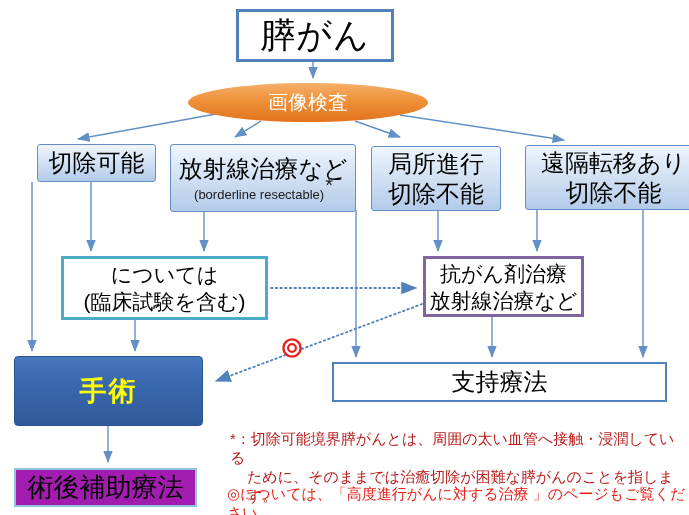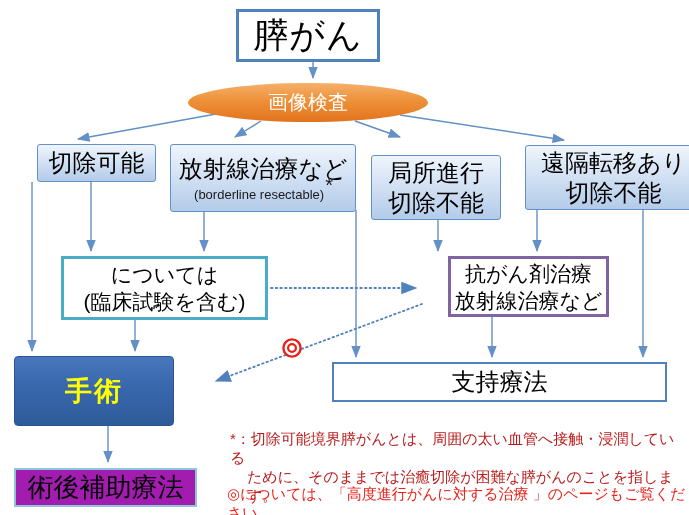--- a/index.html
+++ b/index.html
@@ -4,42 +4,42 @@
 <style>
   html,body{margin:0;padding:0;background:#fff;}
   #stage{
     position:relative;width:689px;height:515px;background:#ffffff;
     font-family:"Liberation Sans","DejaVu Sans",sans-serif;overflow:hidden;
   }
   #connector-layer{position:absolute;left:0;top:0;width:689px;height:515px;}
   .box{position:absolute;box-sizing:border-box;display:flex;flex-direction:column;
        align-items:center;justify-content:center;text-align:center;color:#000;}
   
-  #root-box{left:236px;top:9px;width:144px;height:53px;background:#fff;
+  #root-box{left:236px;top:9px;width:158px;height:53px;background:#fff;
             border:3px solid #4F81BD;font-size:35px;letter-spacing:1px;}
   
   #exam-ellipse{left:188px;top:83px;width:240px;height:39px;border-radius:50%;
     background:linear-gradient(180deg,#F5B06A 0%,#EE9139 45%,#E2731D 100%);
     color:#fff;font-size:20px;}
   
   .cat{background:linear-gradient(180deg,#EFF5FC 0%,#D4E2F4 45%,#B3CBE9 100%);
        border:1.6px solid #6390C6;border-radius:3px;font-size:24px;line-height:30px;margin-left:28px;}
   #cat-resectable{left:9px;top:144px;width:119px;height:38px;}
   #cat-borderline{left:142px;top:144px;width:186px;height:68px;}
   #cat-borderline .main{font-size:24px;line-height:30px;}
   #cat-borderline .sub{font-size:13px;line-height:16px;color:#1a1a1a;position:relative;}
   #cat-borderline .sup{font-size:20px;position:relative;top:-7px;left:1px;}
-  #cat-local{left:343px;top:155px;width:130px;height:65px;}
+  #cat-local{left:343px;top:146px;width:130px;height:65px;}
   #cat-metastasis{left:497px;top:145px;width:177px;height:65px;font-family:Liberation Serif, serif;}
   
   #neoadjuvant-box{left:61px;top:256px;width:207px;height:64px;background:#fff;
     border:3px solid #4BACC6;font-size:21px;line-height:27px;}
   #chemo-box{left:423px;top:256px;width:161px;height:61px;background:#fff;
-    border:3px solid #8064A2;font-size:21px;line-height:27px;margin-left:25px;}
-  #surgery-box{left:14px;top:356px;width:160px;height:70px;border-radius:4px;
+    border:3px solid #8064A2;font-size:21px;line-height:27px;}
+  #surgery-box{left:14px;top:356px;width:189px;height:70px;border-radius:4px;
     background:linear-gradient(180deg,#4777BC 0%,#3A68AE 40%,#2D5B99 100%);
     border:1px solid #2A5491;color:#FFFF00;font-size:27px;font-weight:bold;letter-spacing:2px;text-align:center;}
   #supportive-box{left:332px;top:362px;width:335px;height:40px;background:#fff;
     border:2.5px solid #4F81BD;font-size:24px;}
   #postop-box{left:14px;top:468px;width:183px;height:39px;background:#a21caf;
     border:2.5px solid #8DC6D8;font-size:26px;}
   
   #asterisk-note{position:absolute;left:230px;top:429px;font-size:15px;line-height:19px;color:#b91c1c;}
   #asterisk-note .indent{padding-left:17px;}
   #red-note{position:absolute;left:227px;top:485px;font-size:15px;color:#E8221A;}

